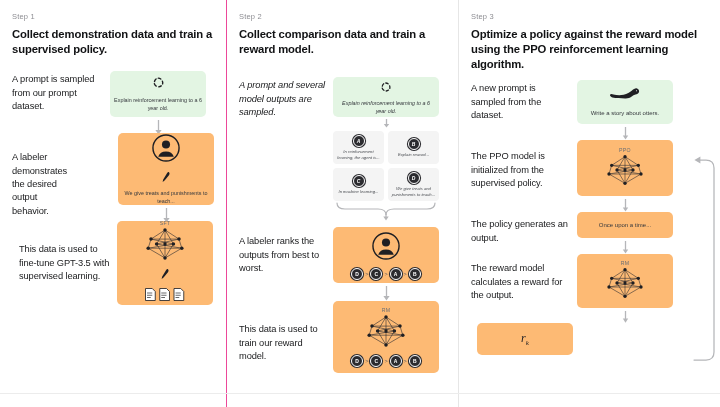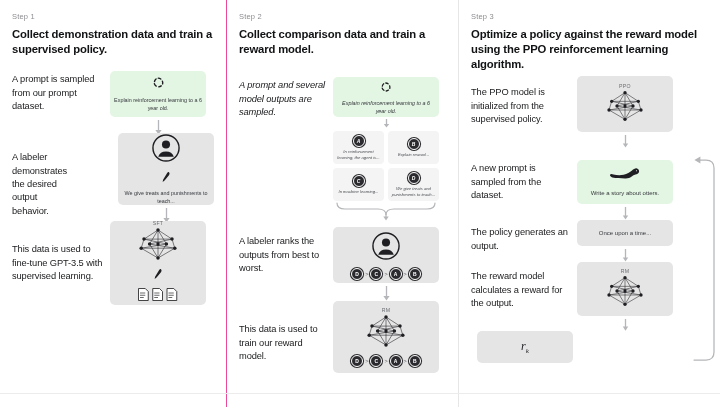--- a/index.html
+++ b/index.html
@@ -30,21 +30,21 @@
   }
   .row{display:flex;align-items:flex-start;}
   .desc{
     font-size:9.3px;line-height:1.45;color:#202123;
     letter-spacing:-.1px;padding-top:2px;
   }
   .gfx{position:relative;display:flex;flex-direction:column;align-items:center;}
 
   
   .box{
-    background:#e5e5e5;border-radius:5px;
+    background:#fdba74;border-radius:5px;
     display:flex;flex-direction:column;align-items:center;justify-content:center;
     box-sizing:border-box;
   }
   .box.green{background:#e3f5e3;}
   .box-text{
     font-size:5.4px;line-height:1.45;text-align:center;color:#35383d;
     padding:0 4px;
   }
   .box-text.mid{font-size:6px;}
   .box-cap{font-size:5.2px;color:#6b6e73;letter-spacing:.3px;margin-bottom:1px;}
@@ -136,21 +136,21 @@
         <span class="arrow" style="margin:3px 0;">
           <svg width="9" height="16" viewBox="0 0 9 16">
                 <path d="M4.5 0 V11" stroke="#b5b6b9" stroke-width="1.3"></path>
                 <path d="M1.4 10 L4.5 14.4 L7.6 10 Z" fill="#b5b6b9"></path>
               </svg>
         </span>
       </div>
     </div>
 
     <div class="row" style="margin-top:-6px;">
-      <div class="desc" style="width:92px;padding-top:22px;">This data is used to fine-tune GPT-3.5 with supervised learning.</div>
+      <div class="desc" style="width:92px;padding-top:22px;margin-left:7px;">This data is used to fine-tune GPT-3.5 with supervised learning.</div>
       <div class="gfx" style="margin-left:6px;">
         <div class="box" style="width:96px;height:84px;">
           <div class="box-cap">SFT</div>
           <span>
             <svg width="42" height="34" viewBox="0 0 60 48">
               <g stroke="#2b2b2f" stroke-width="0.85" fill="none">
                 <path d="M30 4 L10 17 L6 30 L30 44 L54 30 L50 17 Z"></path>
                 <path d="M30 4 L18 24 L30 44 L42 24 Z"></path>
                 <path d="M10 17 L42 24 M50 17 L18 24 M6 30 L42 24 M54 30 L18 24 M30 4 L30 24 M30 24 L30 44"></path>
                 <path d="M10 17 L50 17 M6 30 L54 30"></path>
@@ -316,20 +316,44 @@
           </div>
         </div>
       </div>
     </div>
   </div>
 
   <div class="col col3">
     <div class="step-label">Step 3</div>
     <div class="headline">Optimize a policy against the reward model using the PPO reinforcement learning algorithm.</div>
 
+    <div class="row" style="margin-top:8px;">
+      <div class="desc" style="width:100px;">A new prompt is sampled from the dataset.</div>
+      <div class="gfx" style="margin-left:6px;">
+        <div class="box green" style="width:96px;height:44px;">
+          <span>
+            <svg width="34" height="14" viewBox="0 0 48 20">
+              <path d="M6 15 C4 14 2 12.5 2.6 11 C3.4 9.4 6 10.2 7.6 10.6 C12 11.7 17 12 22 11
+                       C27 10 31 7.4 34 5 C36.4 3 38.6 1.4 41 2 C43.6 2.6 44.6 5 44 7
+                       C43.4 9 41 10 39 10.6 C36 11.5 34.6 12.6 33 14 C31 15.8 28 16.6 24 16.4
+                       C18 16.1 11 16.3 6 15 Z" fill="#1f1f23"></path>
+              <circle cx="40.4" cy="5.4" r="0.8" fill="#ffffff"></circle>
+            </svg>
+          </span>
+          <div class="box-text mid" style="margin-top:4px;">Write a story about otters.</div>
+        </div>
+        <span class="arrow" style="margin:3px 0;">
+          <svg width="9" height="14" viewBox="0 0 9 14">
+                <path d="M4.5 0 V9" stroke="#b5b6b9" stroke-width="1.3"></path>
+                <path d="M1.8 8.4 L4.5 12.6 L7.2 8.4 Z" fill="#b5b6b9"></path>
+              </svg>
+        </span>
+      </div>
+    </div>
+
     <div class="row" style="margin-top:-4px;">
       <div class="desc" style="width:100px;padding-top:10px;">The PPO model is initialized from the supervised policy.</div>
       <div class="gfx" style="margin-left:6px;">
         <div class="box" style="width:96px;height:56px;">
           <div class="box-cap">PPO</div>
           <span>
             <svg width="40" height="32" viewBox="0 0 60 48">
               <g stroke="#2b2b2f" stroke-width="0.85" fill="none">
                 <path d="M30 4 L10 17 L6 30 L30 44 L54 30 L50 17 Z"></path>
                 <path d="M30 4 L18 24 L30 44 L42 24 Z"></path>
@@ -352,44 +376,20 @@
         </div>
         <span class="arrow" style="margin:3px 0;">
           <svg width="9" height="14" viewBox="0 0 9 14">
                 <path d="M4.5 0 V9" stroke="#b5b6b9" stroke-width="1.3"></path>
                 <path d="M1.8 8.4 L4.5 12.6 L7.2 8.4 Z" fill="#b5b6b9"></path>
               </svg>
         </span>
       </div>
     </div>
 
-    <div class="row" style="margin-top:8px;">
-      <div class="desc" style="width:100px;">A new prompt is sampled from the dataset.</div>
-      <div class="gfx" style="margin-left:6px;">
-        <div class="box green" style="width:96px;height:44px;">
-          <span>
-            <svg width="34" height="14" viewBox="0 0 48 20">
-              <path d="M6 15 C4 14 2 12.5 2.6 11 C3.4 9.4 6 10.2 7.6 10.6 C12 11.7 17 12 22 11
-                       C27 10 31 7.4 34 5 C36.4 3 38.6 1.4 41 2 C43.6 2.6 44.6 5 44 7
-                       C43.4 9 41 10 39 10.6 C36 11.5 34.6 12.6 33 14 C31 15.8 28 16.6 24 16.4
-                       C18 16.1 11 16.3 6 15 Z" fill="#1f1f23"></path>
-              <circle cx="40.4" cy="5.4" r="0.8" fill="#ffffff"></circle>
-            </svg>
-          </span>
-          <div class="box-text mid" style="margin-top:4px;">Write a story about otters.</div>
-        </div>
-        <span class="arrow" style="margin:3px 0;">
-          <svg width="9" height="14" viewBox="0 0 9 14">
-                <path d="M4.5 0 V9" stroke="#b5b6b9" stroke-width="1.3"></path>
-                <path d="M1.8 8.4 L4.5 12.6 L7.2 8.4 Z" fill="#b5b6b9"></path>
-              </svg>
-        </span>
-      </div>
-    </div>
-
     <div class="row" style="margin-top:-4px;">
       <div class="desc" style="width:100px;padding-top:6px;">The policy generates an output.</div>
       <div class="gfx" style="margin-left:6px;">
         <div class="box" style="width:96px;height:26px;">
           <div class="box-text mid">Once upon a time...</div>
         </div>
         <span class="arrow" style="margin:3px 0;">
           <svg width="9" height="14" viewBox="0 0 9 14">
                 <path d="M4.5 0 V9" stroke="#b5b6b9" stroke-width="1.3"></path>
                 <path d="M1.8 8.4 L4.5 12.6 L7.2 8.4 Z" fill="#b5b6b9"></path>

